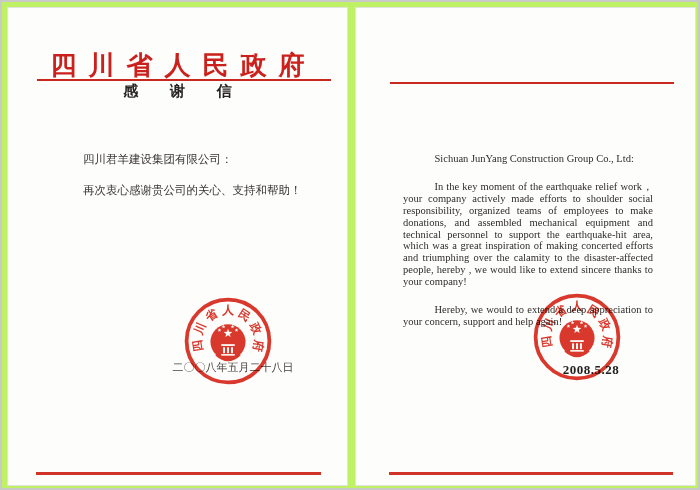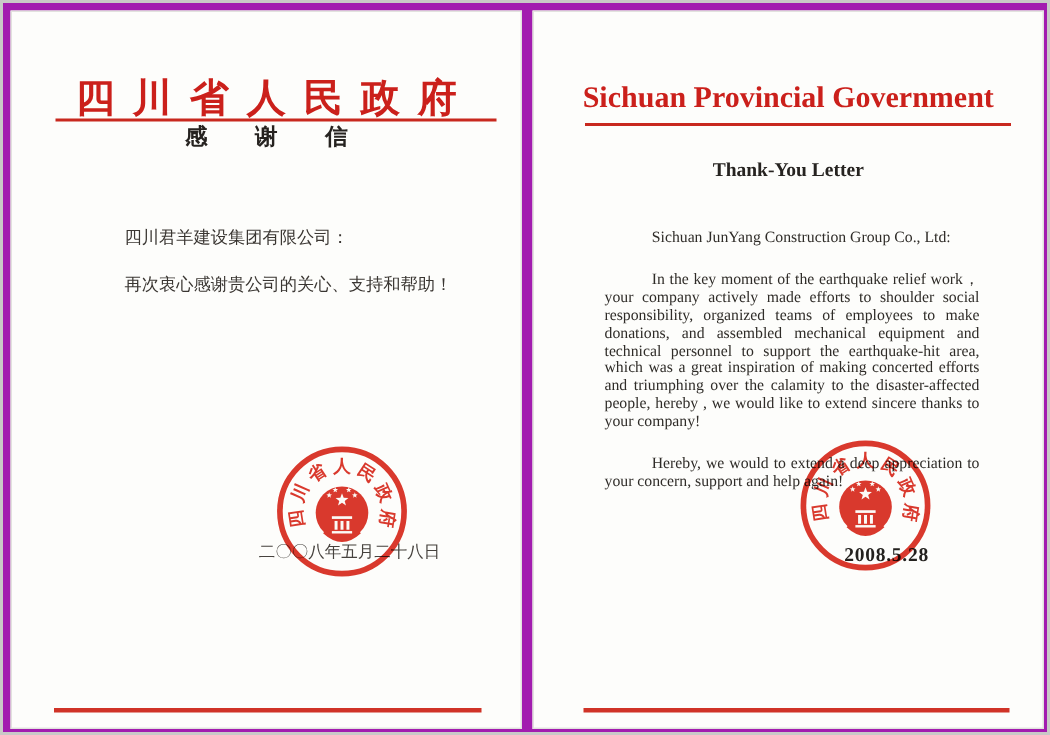--- a/index.html
+++ b/index.html
@@ -4,21 +4,21 @@
 <style>
   html,body{margin:0;padding:0;}
   body{
     width:700px;height:490px;position:relative;
     background:#f4f4f2;
     font-family:"Liberation Serif","DejaVu Serif",serif;
     overflow:hidden;
   }
   .frame{
     position:absolute;left:0;top:0;width:700px;height:490px;
-    border:2px solid #c9c9c7;box-sizing:border-box;background:#a21caf;font-family:Liberation Serif, serif;
+    border:2px solid #c9c9c7;box-sizing:border-box;background:#bef264;font-family:Liberation Serif, serif;
   }
   .page{
     position:absolute;top:5px;height:479px;width:341px;
     background:#fdfdfb;border:1px solid #e2e2de;box-sizing:border-box;
   }
   .page-left{left:5px;}
   .page-right{left:353px;}
 
   
   .title-cn{
@@ -122,23 +122,21 @@
           <rect x="48.9" y="57" width="2.2" height="6.5" fill="#fdfdfb"></rect>
           <rect x="53.3" y="57" width="2.2" height="6.5" fill="#fdfdfb"></rect>
           <rect x="42.5" y="64.5" width="15" height="1.8" fill="#fdfdfb"></rect>
           <path d="M37,65 Q50,77 63,65" fill="none" stroke="#d8281b" stroke-width="3"></path>
           <g></g>
         </svg></div>
     <div class="footer-rule footer-rule-left"></div>
   </div>
 
   <div class="page page-right">
-    <div class="title-en">Sichuan Provincial Government</div>
     <div class="rule-red-en"></div>
-    <div class="subtitle-en">Thank-You Letter</div>
 
     <div class="body-en">
       <p class="saluto-en">Sichuan JunYang Construction Group Co., Ltd:</p>
       <p>In the key moment of the earthquake relief work， your company actively made efforts to shoulder social responsibility, organized teams of employees to make donations, and assembled mechanical equipment and technical personnel to support the earthquake-hit area, which was a great inspiration of making concerted efforts and triumphing over the calamity to the disaster-affected people, hereby , we would like to extend sincere thanks to your company!</p>
         <p>Hereby, we would to extend a deep appreciation to your concern, support and help again!</p>
     </div>
 
     <div class="date-en">2008.5.28</div>
     <div class="seal seal-right"><svg viewBox="0 0 100 100" width="90" height="90">
           <circle cx="50" cy="50" r="46" fill="none" stroke="#d8281b" stroke-width="4.2"></circle>

